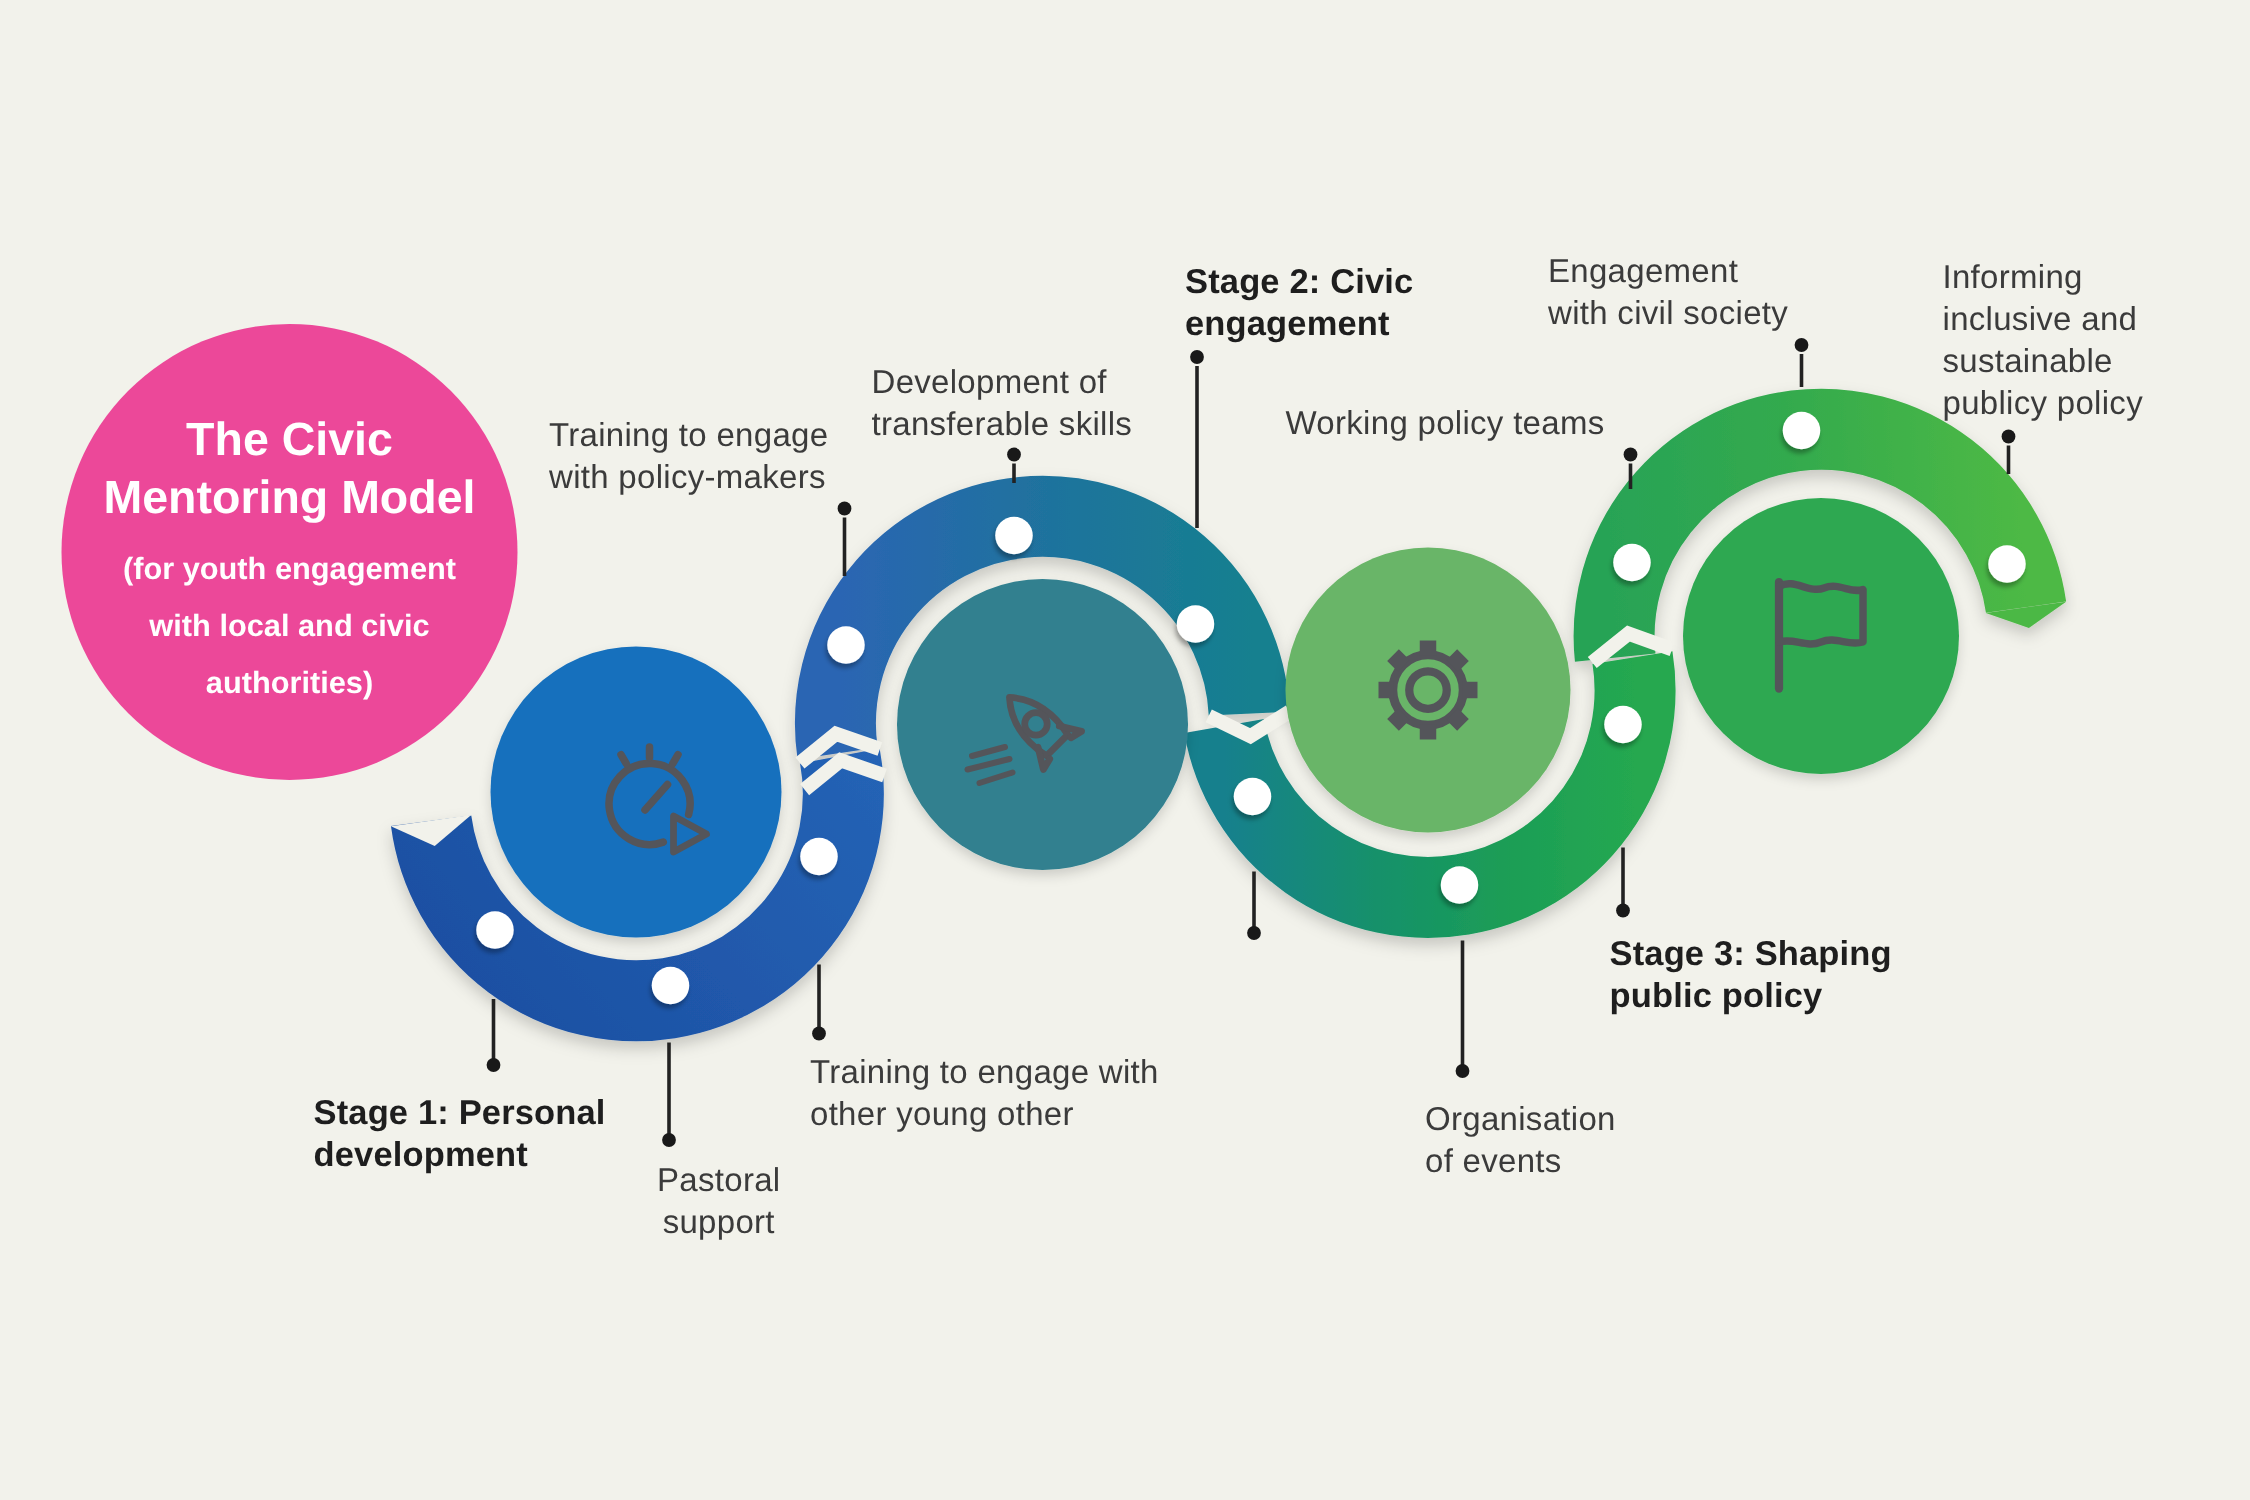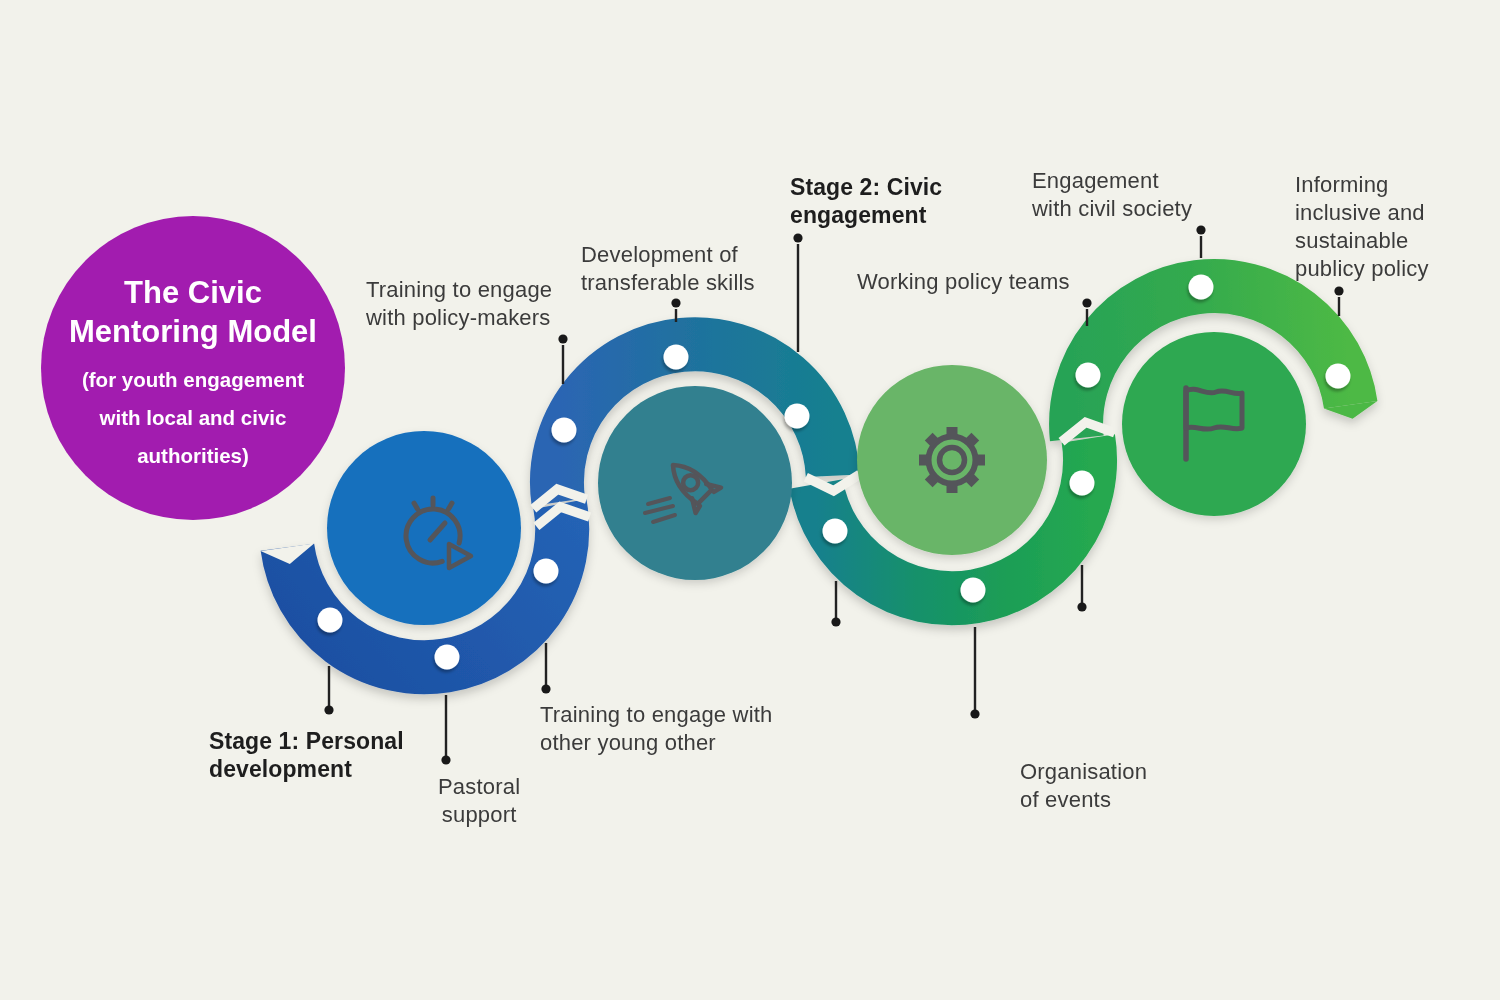--- a/index.html
+++ b/index.html
@@ -9,21 +9,21 @@
     font-family:"Liberation Sans", sans-serif;
   }
   svg.scene { position:absolute; left:0; top:0; }
   .label {
     position:absolute; white-space:pre-line;
     font-size:22px; line-height:28px; color:#3B3B3B; letter-spacing:0.2px;
   }
   .label.bold { font-weight:bold; font-size:23px; color:#1E1E1E; letter-spacing:0.1px; }
   .title-circle {
     position:absolute; left:41px; top:216px; width:304px; height:304px;
-    border-radius:50%; background:#a21caf;
+    border-radius:50%; background:#ec4899;
     display:flex; flex-direction:column; align-items:center; justify-content:center;
     text-align:center; color:#FFFFFF; box-sizing:border-box; padding-top:12px;
   }
   .title-heading { font-weight:bold; font-size:31px; line-height:39px; white-space:pre-line; }
   .title-sub { font-weight:bold; font-size:20.5px; line-height:38px; white-space:pre-line; margin-top:10px; }
 </style>
 </head>
 <body>
 
 <div class="canvas">
@@ -213,16 +213,18 @@
   <div class="label" style="left:1295px; top:171px;">Informing
 inclusive and
 sustainable
 publicy policy</div>
   <div class="label bold" style="left:197px;  top:727px;margin-left:12px;">Stage 1: Personal
 development</div>
   <div class="label" style="left:438px;  top:773px;text-align:center;">Pastoral
 support</div>
   <div class="label" style="left:540px;  top:701px;">Training to engage with
 other young other</div>
-  <div class="label" style="left:1020px;  top:732px;margin-top:26px;">Organisation
+  <div class="label" style="left:950px;  top:732px;">Organisation
 of events</div>
+  <div class="label bold" style="left:1073px; top:621px;">Stage 3: Shaping
+public policy</div>
 
 </div>
 
 </body></html>

